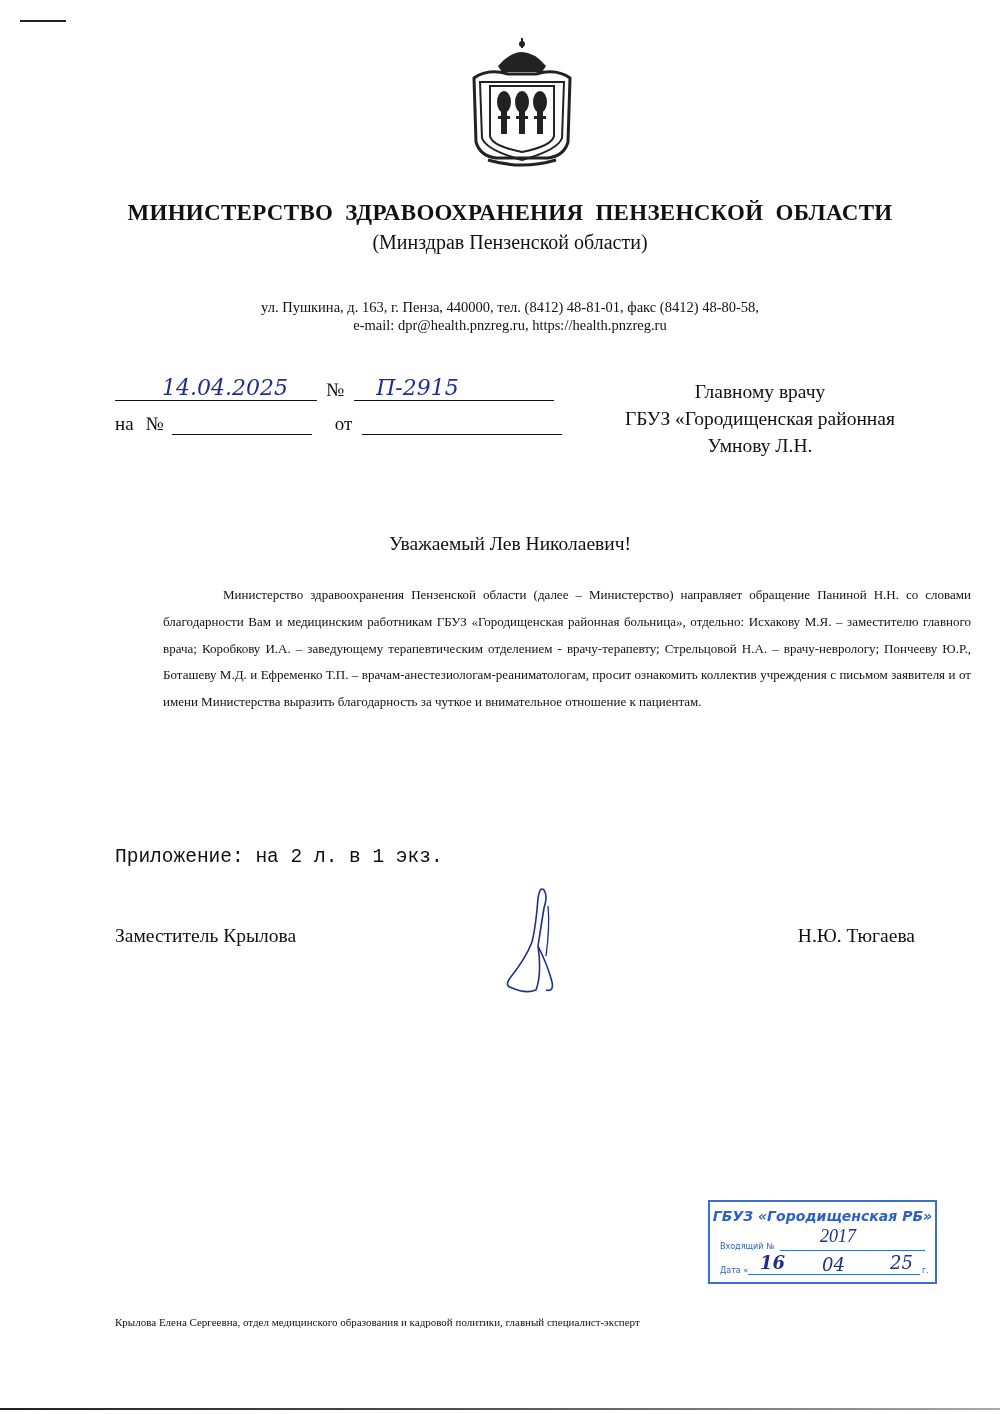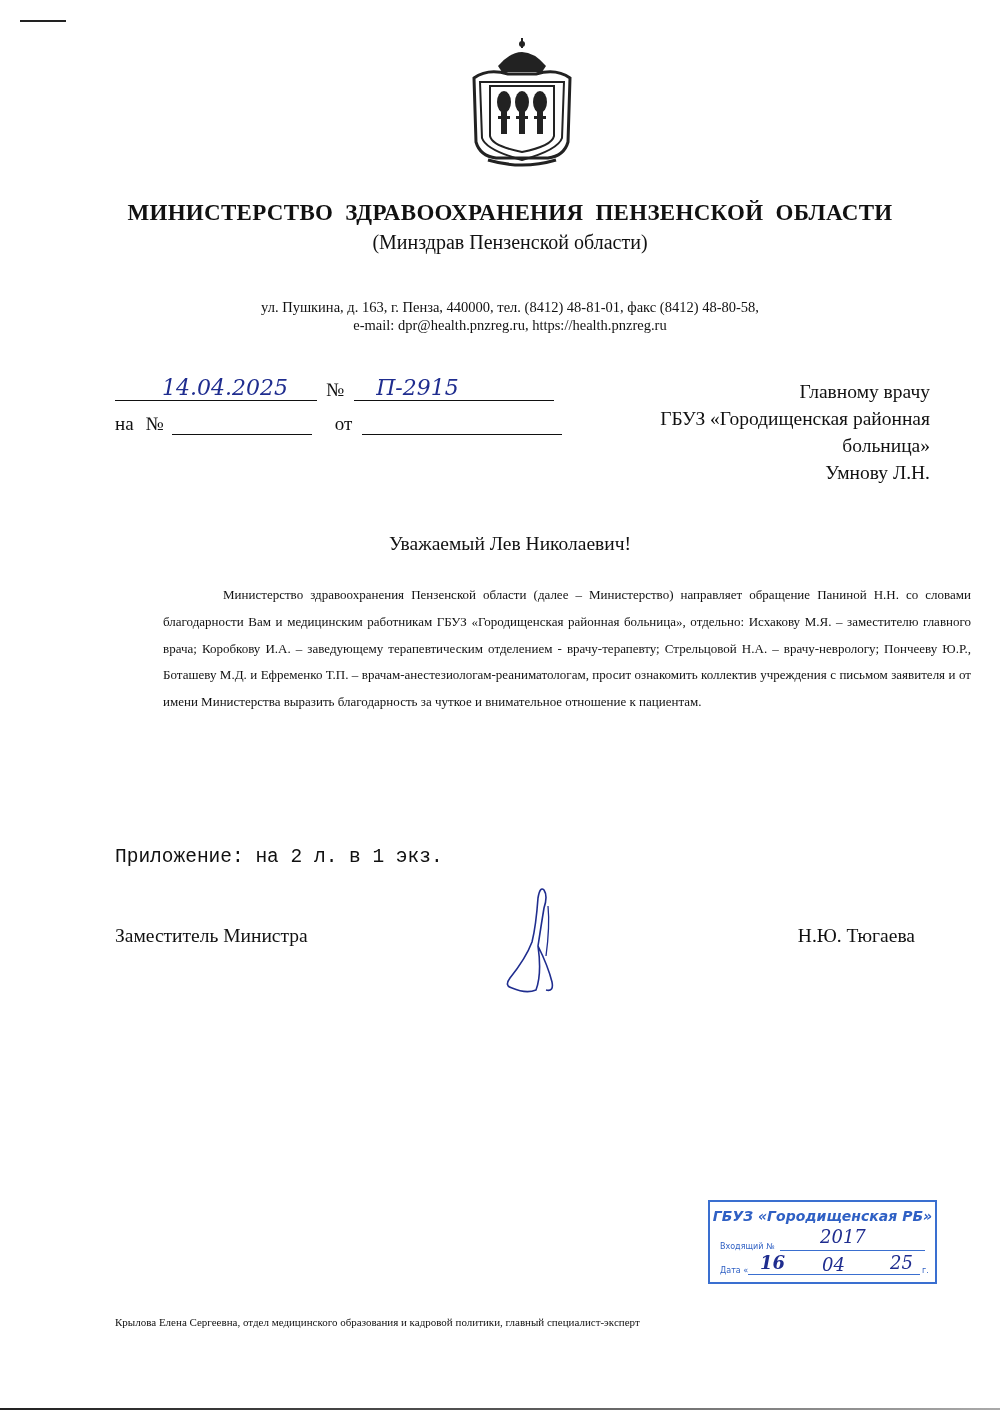--- a/index.html
+++ b/index.html
@@ -11,21 +11,21 @@
          background:linear-gradient(90deg,#222 0%,#555 50%,#aaa 100%); }
   .crest { left:468px; top:38px; width:108px; height:130px; }
   .org-title { left:0; width:1020px; top:200px; text-align:center;
          font-size:23px; font-weight:bold; letter-spacing:0.3px; word-spacing:6px; }
   .org-sub { left:0; width:1020px; top:231px; text-align:center; font-size:20px; }
   .addr { left:0; width:1020px; top:298px; text-align:center; font-size:14.5px; line-height:18px; }
   .reg-row { left:115px; font-size:19px; display:flex; align-items:flex-end; }
   .blank { display:inline-block; border-bottom:1.4px solid #111; height:22px; position:relative; }
   .hand { font-family:"DejaVu Serif", serif; font-style:italic; color:#1f2d8f;
           font-size:22px; position:absolute; bottom:0px; white-space:nowrap; }
-  .recipient { left:590px; width:340px; top:378px; text-align:right; font-size:19.5px; line-height:27px; }
+  .recipient { left:590px; width:340px; top:378px; text-align:center; font-size:19.5px; line-height:27px; }
   .greeting { left:0; width:1020px; top:533px; text-align:center; font-size:19.5px; }
   .body-text { left:115px; width:808px; top:582px; font-size:13px; line-height:26.8px;
          text-align:justify; text-indent:60px;margin-left:48px; }
   .attach { left:115px; top:846px; font-size:19.5px;font-family:Liberation Mono, monospace; }
   .sign-pos { left:115px; top:925px; font-size:19.5px; }
   .sign-name { left:760px; width:155px; top:925px; font-size:19.5px; text-align:right; }
   .signature { left:496px; top:886px; width:80px; height:110px; }
   .stamp { left:708px; top:1200px; width:225px; height:80px; border:2.5px solid #3a6fd0;
            color:#2f60c4; font-family:"DejaVu Sans", sans-serif; }
   .stamp-title { position:absolute; left:0; width:100%; top:6px; text-align:center;
@@ -87,44 +87,43 @@
   <span>на</span>
   <span style="margin:0 8px 0 12px;">№</span>
   <span class="blank" style="width:140px;"></span>
   <span style="margin:0 10px 0 23px;">от</span>
   <span class="blank" style="width:200px;"></span>
 </div>
 
 <div class="abs recipient">
   <div>Главному врачу</div>
   <div>ГБУЗ «Городищенская районная</div>
-  <div>больница»</div>
   <div>Умнову Л.Н.</div>
 </div>
 
 <div class="abs greeting">Уважаемый Лев Николаевич!</div>
 
 <div class="abs body-text">Министерство здравоохранения Пензенской области (далее – Министерство) направляет обращение Паниной Н.Н. со словами благодарности Вам и медицинским работникам ГБУЗ «Городищенская районная больница», отдельно: Исхакову М.Я. – заместителю главного врача; Коробкову И.А. – заведующему терапевтическим отделением - врачу-терапевту; Стрельцовой Н.А. – врачу-неврологу; Пончееву Ю.Р., Боташеву М.Д. и Ефременко Т.П. – врачам-анестезиологам-реаниматологам, просит ознакомить коллектив учреждения с письмом заявителя и от имени Министерства выразить благодарность за чуткое и внимательное отношение к пациентам.</div>
 
 <div class="abs attach">Приложение: на 2 л. в 1 экз.</div>
 
-<div class="abs sign-pos">Заместитель Министра</div>
+<div class="abs sign-pos">Заместитель Крылова</div>
 
 <svg class="abs signature" viewBox="0 0 80 110">
   <path d="M48 4 Q44 0 42 12 Q40 40 36 56 Q30 72 14 92 Q8 100 16 102 Q30 108 40 104 Q46 88 42 60 Q46 34 48 22 Q52 10 48 4 Z M42 60 Q52 80 56 96 Q58 106 50 104" fill="none" stroke="#1f2d8f" stroke-width="1.6"></path>
   <path d="M52 20 Q54 40 50 70" fill="none" stroke="#1f2d8f" stroke-width="1.3"></path>
 </svg>
 
 <div class="abs sign-name">Н.Ю. Тюгаева</div>
 
 <div class="abs stamp">
   <div class="stamp-title">ГБУЗ «Городищенская РБ»</div>
   <span class="stamp-row" style="top:40px;">Входящий №</span>
   <span class="stamp-line" style="left:70px; width:145px; top:48px;"></span>
-  <span class="stamp-hand" style="left:110px; top:24px;">2017</span>
+  <span class="stamp-hand" style="left:110px; top:24px;font-family:Liberation Serif, serif;">2017</span>
   <span class="stamp-row" style="top:64px;">Дата «</span>
   <span class="stamp-line" style="left:38px; width:172px; top:72px;"></span>
   <span class="stamp-hand" style="left:50px; top:50px;font-weight:bold;">16</span>
   <span class="stamp-hand" style="left:112px; top:52px;">04</span>
   <span class="stamp-hand" style="left:180px; top:50px;">25</span>
   <span class="stamp-row" style="left:212px; top:64px;">г.</span>
 </div>
 
 <div class="abs footer">
   <div>Крылова Елена Сергеевна, отдел медицинского образования и кадровой политики, главный специалист-эксперт</div>

